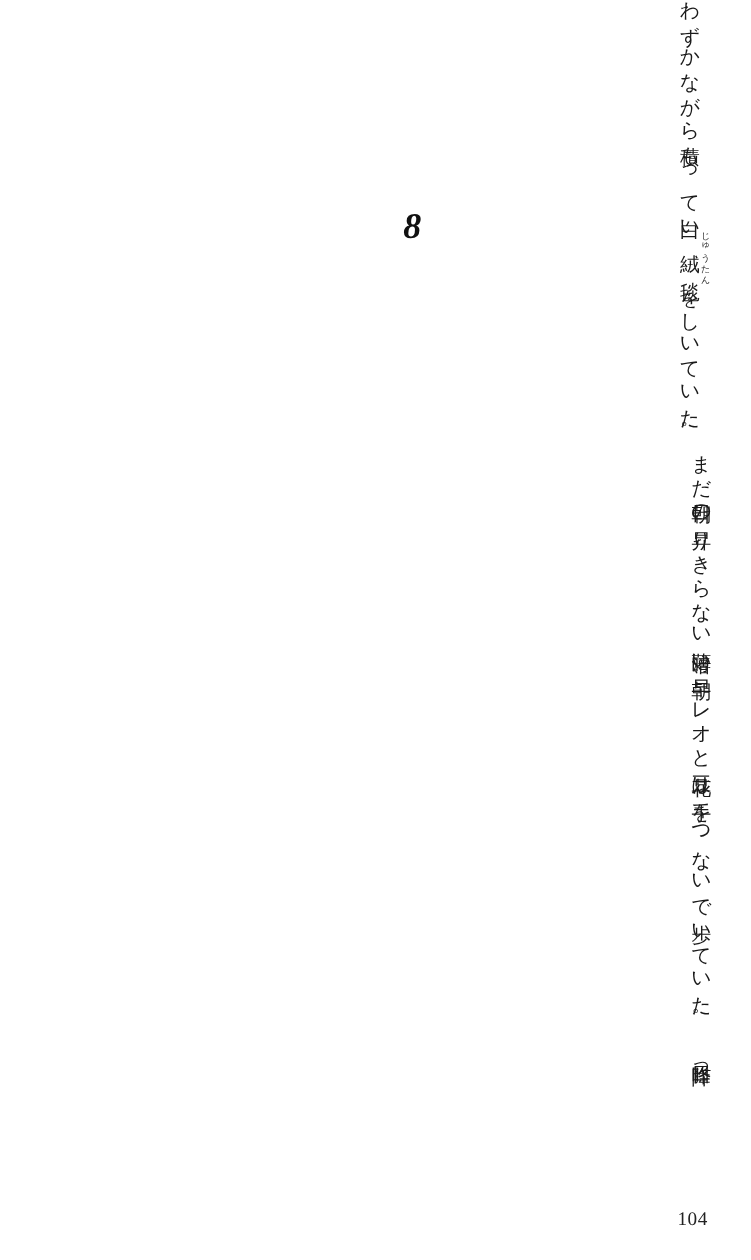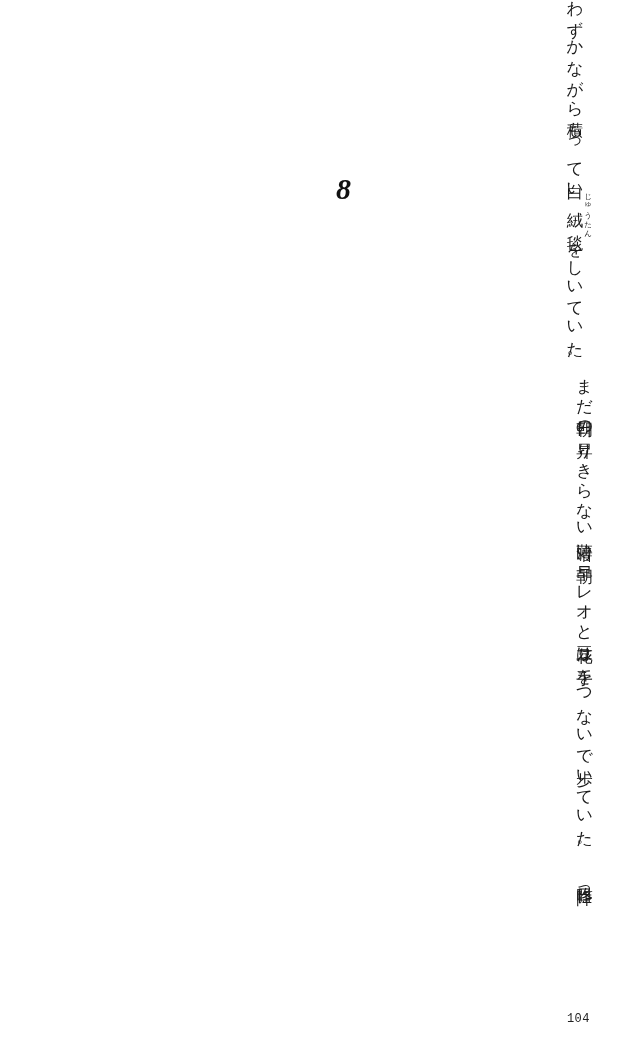--- a/index.html
+++ b/index.html
@@ -77,22 +77,22 @@
   rt {
     font-size: 7.5px;
     letter-spacing: 0.5px;
     line-height: 1;
   }
 
   .page-number {
     position: absolute;
     bottom: 24px;
     right: 36px;
-    font-family: Liberation Mono, monospace;
-    font-size: 12px;
+    font-family: Liberation Serif, serif;
+    font-size: 16px;
     color: #222;
     letter-spacing: 0.5px;
   }
 </style>
 </head>
 <body>
 
 <div class="page">
 
   <div class="chapter-number">8</div>

